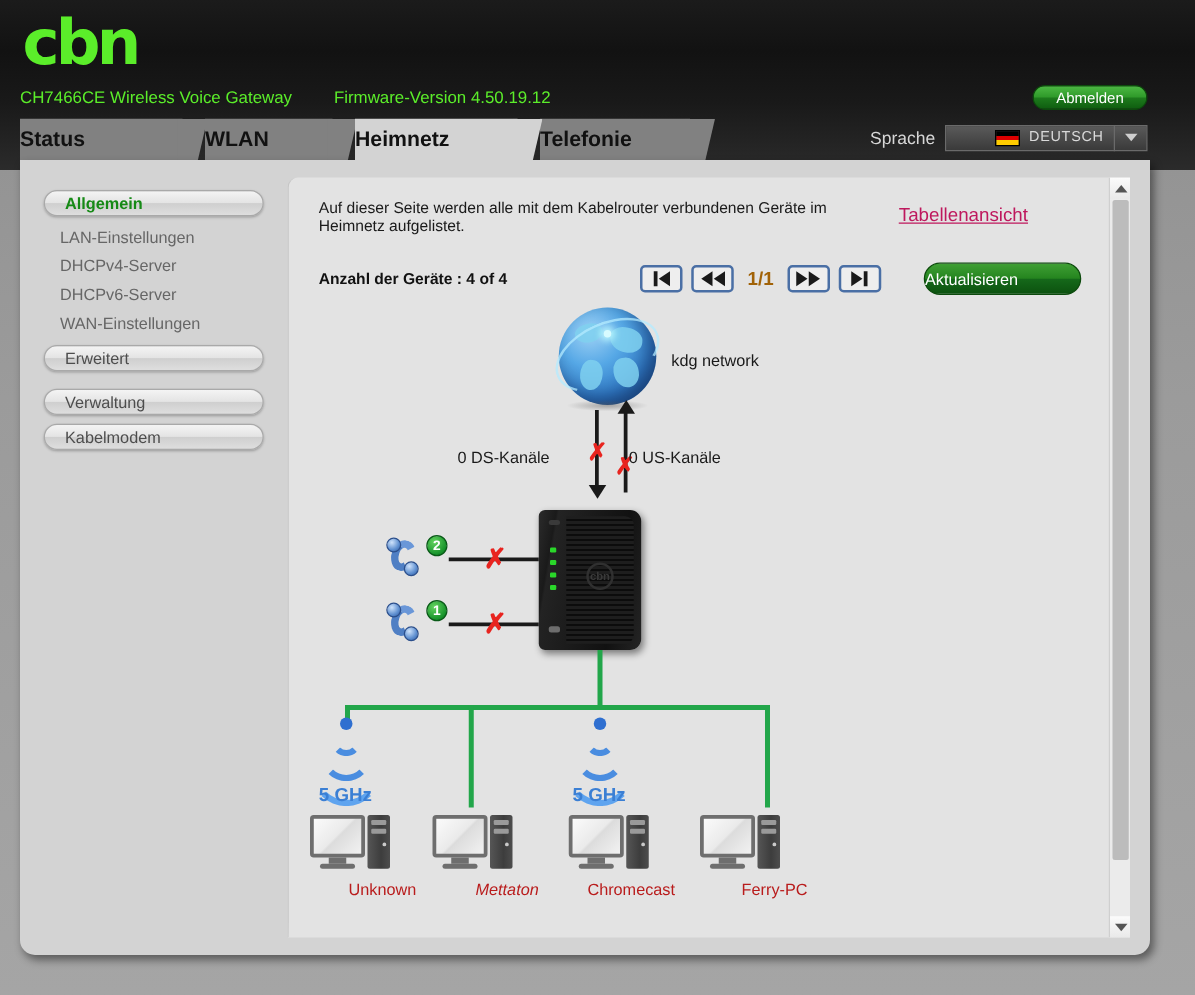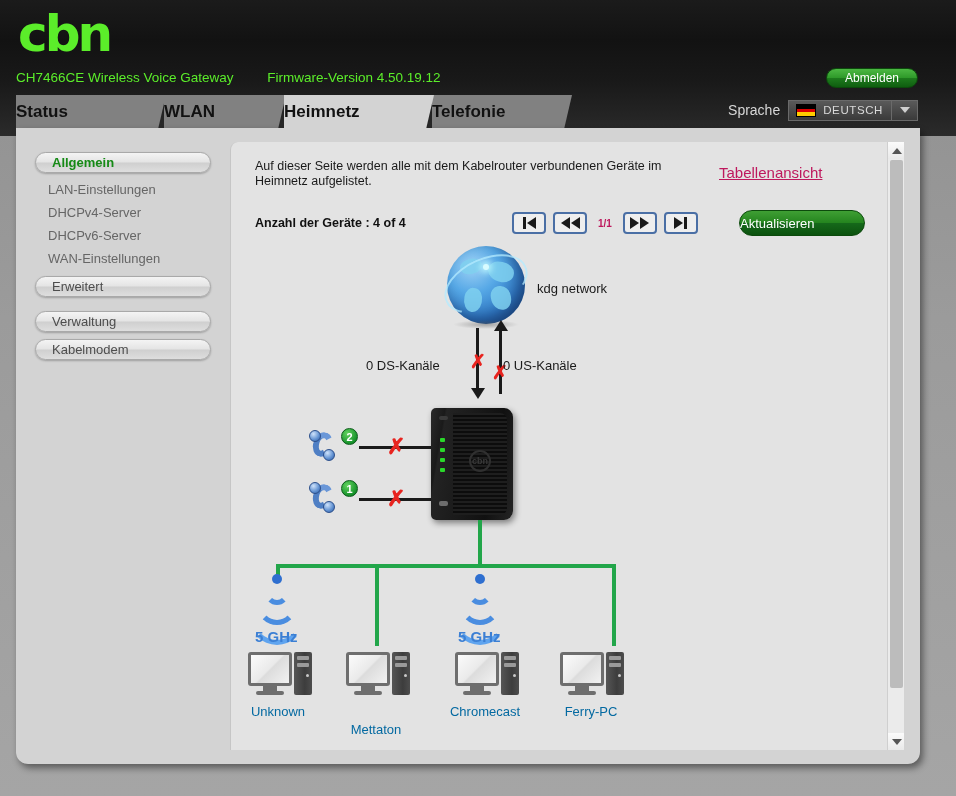--- a/index.html
+++ b/index.html
@@ -72,20 +72,21 @@
   #langwrap {
     position: absolute; right: 38px; top: 99px;
     display: flex; align-items: center; height: 22px;
   }
   #langlabel { color: #d7d7d7; font-size: 14px; margin-right: 8px; }
   #langbox {
     display:flex; align-items:center; height: 21px;
     background: linear-gradient(180deg,#5a5a5a,#3a3a3a);
     border: 1px solid #6a6a6a;
     cursor: pointer;
+    padding-left: 32px;
   }
   #flag { width: 20px; height: 13px; margin: 0 7px; border: 1px solid #000;
           background: linear-gradient(180deg,#000 0 33.3%, #d00 33.3% 66.6%, #fc0 66.6% 100%); }
   #langtext { color: #d9d9d9; font-size: 11.5px; letter-spacing: .6px; padding-right: 8px; }
   #langarrowcell { width: 26px; height: 21px; border-left: 1px solid #6a6a6a;
                    display:flex; align-items:center; justify-content:center; }
   #langarrow { width:0;height:0;border-left:5px solid transparent;border-right:5px solid transparent;
                border-top:6px solid #cfcfcf; }
 
   
@@ -135,21 +136,21 @@
   }
   #pager { position: absolute; left: 281px; top: 70px; display:flex; align-items:center; gap:7px; }
   .pgbtn {
     width: 34px; height: 22px; border: 2px solid #4a6fa5; border-radius: 4px;
     background: #eeeeee; display:flex; align-items:center; justify-content:center;
     gap:1px; cursor: pointer;
   }
   .tri-l { width:0;height:0;border-top:6px solid transparent;border-bottom:6px solid transparent;border-right:9px solid #1a1a1a;}
   .tri-r { width:0;height:0;border-top:6px solid transparent;border-bottom:6px solid transparent;border-left:9px solid #1a1a1a;}
   .bar { width:3px;height:12px;background:#1a1a1a;}
-  #pgnum { font-size: 10px; font-weight: bold; color:#be185d; margin: 0 4px; }
+  #pgnum { font-size: 15px; font-weight: bold; color:#a16207; margin: 0 4px; }
   #refresh {
     position: absolute; left: 508px; top: 68px; width: 126px; height: 26px;
     border-radius: 13px; border: 1px solid #0c4a0c;
     background: linear-gradient(180deg,#3f9f34 0%,#25851f 48%,#15681a 52%,#0c520f 100%);
     color: #fff; font-size: 13px; text-align: left; line-height: 25px; cursor: pointer;
   }
 
   
   #diagram { position: absolute; left: 0; top: 104px; width: 660px; height: 500px; }
 
@@ -231,21 +232,21 @@
   .pnum {
     position:absolute; width: 17px; height: 17px; border-radius:50%;
     background: radial-gradient(circle at 36% 30%, #63d35f, #17932b 70%, #0d6b1f 100%);
     color:#fff; font-size: 11px; font-weight:bold; text-align:center; line-height:17px;
     border:1px solid #0a5a18;
   }
   .voiceline { position:absolute; height: 3px; background:#1a1a1a; }
 
   
   .lanseg { position:absolute; background: #22a64a; }
-  .devlabel { position:absolute; font-size: 13px; color:#0369a1; text-align:center; width: 110px; }
+  .devlabel { position:absolute; font-size: 13px; color:#b91c1c; text-align:right; width: 110px; }
 
   .pcicon { position:absolute; width: 64px; height: 46px; }
   .pcicon .mon {
     position:absolute; left:0; top:0; width: 44px; height: 34px;
     border: 3px solid #6e6e6e; border-radius: 3px;
     background: linear-gradient(135deg,#fbfbfb 0%,#eaeaea 48%,#dcdcdc 52%,#f2f2f2 100%);
   }
   .pcicon .stand { position:absolute; left: 15px; top: 34px; width: 14px; height: 5px; background:#6e6e6e;}
   .pcicon .base  { position:absolute; left: 8px; top: 39px; width: 28px; height: 4px; background:#6e6e6e; border-radius:2px;}
   .pcicon .tower {
@@ -469,21 +470,21 @@
       <div class="pcicon" style="left:115px; top:406px;">
         <span class="mon"></span>
           <span class="stand"></span>
           <span class="base"></span>
         <span class="tower">
             <i class="b b1"></i>
             <i class="b b2"></i>
             <i class="dot"></i>
           </span>
       </div>
-      <div class="devlabel" style="left:90px; top:476px;">Mettaton</div>
+      <div class="devlabel" style="left:90px; top:458px;font-style:italic;">Mettaton</div>
 
       <div class="pcicon" style="left:224px; top:406px;">
         <span class="mon"></span>
           <span class="stand"></span>
           <span class="base"></span>
         <span class="tower">
             <i class="b b1"></i>
             <i class="b b2"></i>
             <i class="dot"></i>
           </span>

